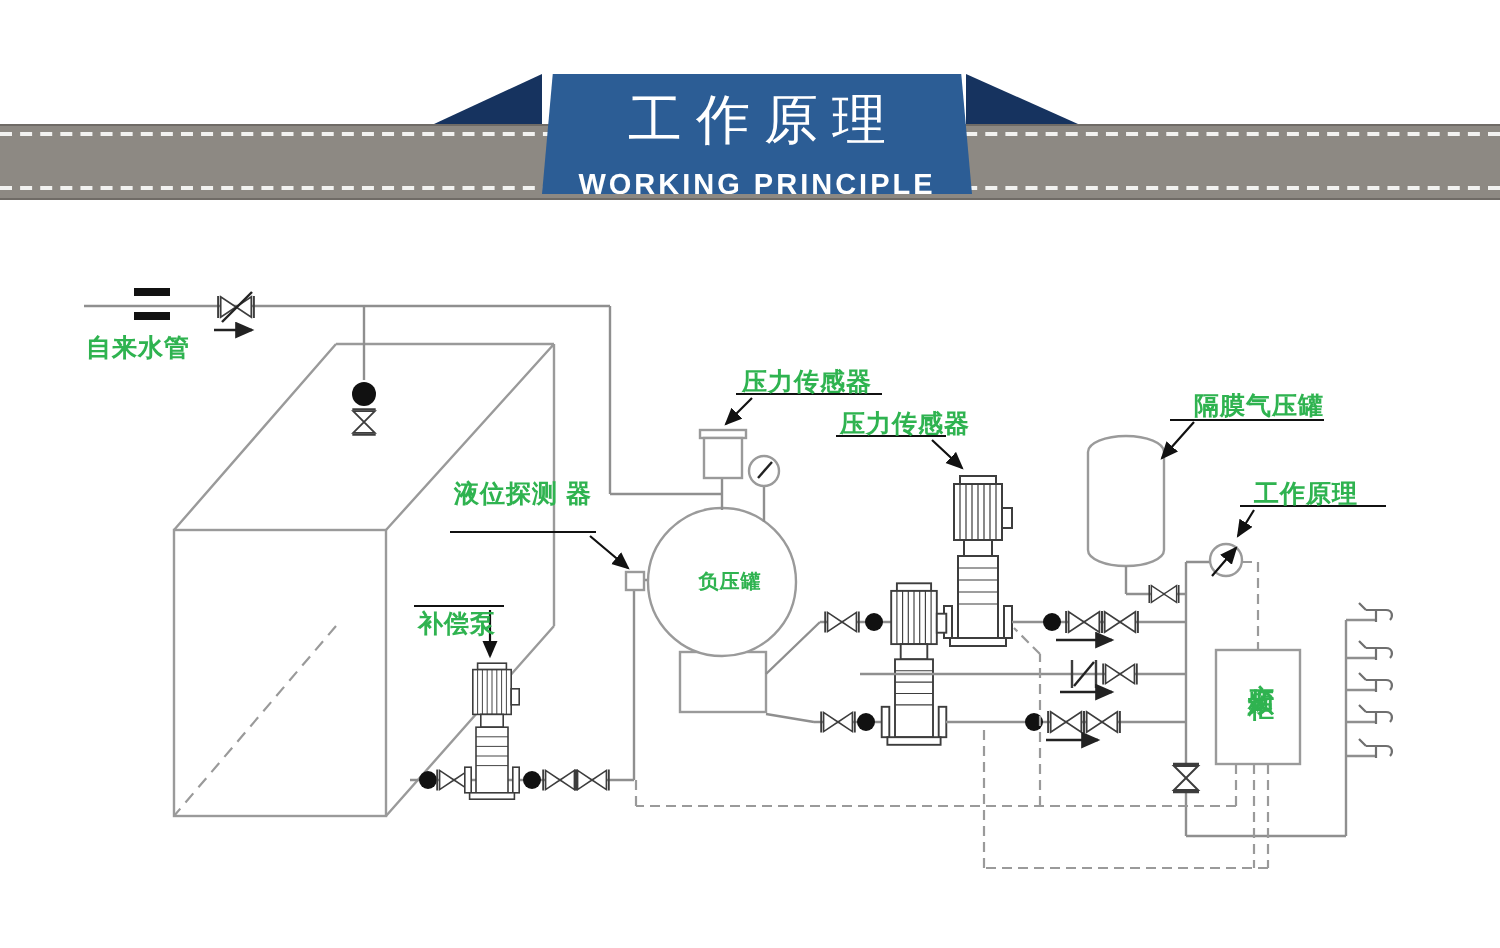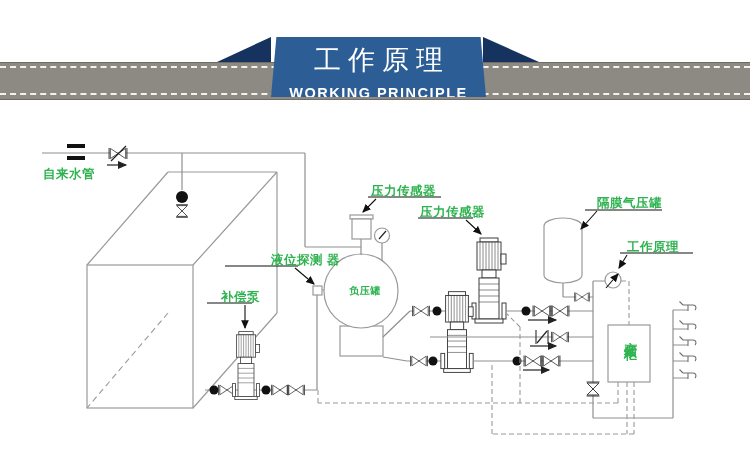--- a/index.html
+++ b/index.html
@@ -208,21 +208,21 @@
       <path class="lead" d="M225,266 H298 M295,268 L314,284" marker-end="url(#ah)"></path>
       <path class="lead" d="M207,303 H252 M245,305 V328" marker-end="url(#ah)"></path>
       <path class="lead" d="M418,218 H473 M466,220 L481,234" marker-end="url(#ah)"></path>
       <path class="lead" d="M585,210 H662 M597,211 L581,229" marker-end="url(#ah)"></path>
       <path class="lead" d="M620,253 H693 M627,255 L619,268" marker-end="url(#ah)"></path>
     </g>
   </svg>
 
   <div class="lbl" style="left:43px;top:166px;text-align:center;">自来水管</div>
   <div class="lbl" style="left:371px;top:183px;">压力传感器</div>
-  <div class="lbl" style="left:227px;top:252px;margin-left:44px;">液位探测 器</div>
-  <div class="lbl" style="left:209px;top:289px;margin-left:12px;">补偿泵</div>
+  <div class="lbl" style="left:227px;top:239px;">液位探测 器</div>
+  <div class="lbl" style="left:209px;top:304px;">补偿泵</div>
   <div class="lbl" style="left:420px;top:204px;">压力传感器</div>
   <div class="lbl center" style="left:340px;top:284px;width:50px;font-size:10px;">负压罐</div>
   <div class="lbl" style="left:597px;top:195px;">隔膜气压罐</div>
   <div class="lbl" style="left:627px;top:239px;">工作原理</div>
   <div class="lbl vert" style="left:621px;top:331px;">变频柜</div>
 
 </div>
 
 </body></html>

